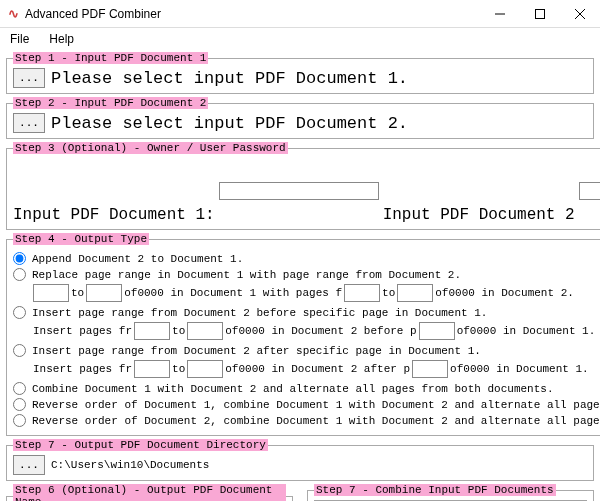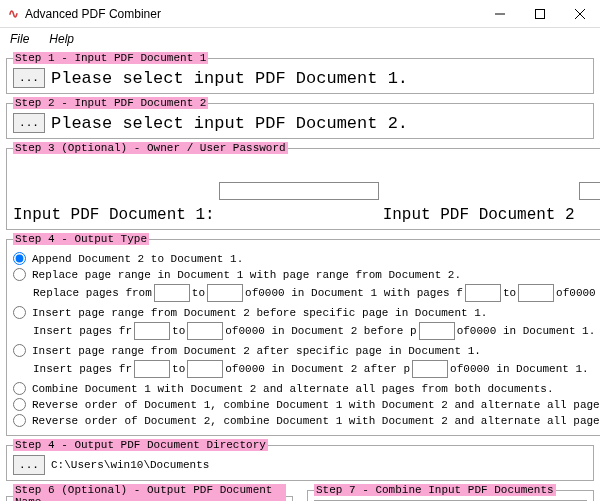--- a/index.html
+++ b/index.html
@@ -3,21 +3,21 @@
 <meta charset="utf-8">
 <style>
 * { box-sizing: border-box; margin: 0; padding: 0; }
 body { font-family: "Courier New", monospace; font-size: 11px; background: #fff; color: #000; width: 600px; }
 .titlebar { display: flex; align-items: center; height: 28px; padding: 0 0 0 8px; border-bottom: 1px solid #ddd; }
 .titlebar-icon { color: #d04040; font-size: 13px; margin-right: 6px; font-weight: bold; }
 .title { font-family: "Segoe UI", sans-serif; font-size: 12px; flex: 1; }
 .win-btns { display: flex; }
 .win-btn { width: 40px; height: 28px; display: flex; align-items: center; justify-content: center; font-family: "Segoe UI", sans-serif; font-size: 12px; }
 .win-btn svg { width: 10px; height: 10px; }
-.menubar { display: flex; padding: 2px 6px; gap: 12px; font-family: "Segoe UI", sans-serif; font-size: 12px; font-style: italic; }
+.menubar { display: flex; padding: 2px 6px; gap: 12px; font-family: "Segoe UI", sans-serif; font-size: 12px; }
 .menu-item { padding: 2px 4px; }
 .content { padding: 2px 6px 6px 6px; }
 fieldset { border: 1px solid #aaa; margin-bottom: 3px; padding: 4px 6px 5px 6px; position: relative; }
 legend { font-size: 11px; padding: 0 2px; background: #f9a8d4; }
 .row { display: flex; align-items: center; gap: 6px; flex-wrap: nowrap; }
 .browse-btn { width: 32px; height: 20px; border: 1px solid #888; background: #f0f0f0; text-align: center; line-height: 18px; font-family: monospace; font-size: 11px; }
 .sel-text { font-size: 17px; }
 .pwd-row { display: flex; align-items: center; gap: 4px; }
 .pwd-label { font-size: 16px; white-space: nowrap; margin-top: 48px; }
 .pwd-input { border: 1px solid #888; height: 18px; width: 160px; font: inherit; padding: 0 2px; }
@@ -98,21 +98,20 @@
   <div class="opt-line">
     <input type="radio" name="ot" checked="" style="">
     <span>Append Document 2 to Document 1.</span>
   </div>
 
   <div class="opt-line">
     <input type="radio" name="ot" style="">
     <span>Replace page range in Document 1 with page range from Document 2.</span>
   </div>
   <div class="sub-line">
-    <span>Replace pages from</span>
     <input class="num-box" style="">
     <span>to</span>
     <input class="num-box" style="">
     <span>of0000 in Document 1 with pages f</span>
     <input class="num-box" style="">
     <span>to</span>
     <input class="num-box" style="">
     <span>of0000 in Document 2.</span>
   </div>
 
@@ -152,21 +151,21 @@
     <input type="radio" name="ot" style="">
     <span>Reverse order of Document 1, combine Document 1 with Document 2 and alternate all pages from both docu</span>
   </div>
   <div class="opt-line">
     <input type="radio" name="ot" style="">
     <span>Reverse order of Document 2, combine Document 1 with Document 2 and alternate all pages from both docu</span>
   </div>
 </fieldset>
 
 <fieldset>
-  <legend>Step 4 - Output PDF Document Directory</legend>
+  <legend>Step 7 - Output PDF Document Directory</legend>
   <div class="row">
     <div class="browse-btn">...</div>
     <span class="dir-text">C:\Users\win10\Documents</span>
   </div>
 </fieldset>
 
 <div class="bottom-row">
   <fieldset>
     <legend>Step 6 (Optional) - Output PDF Document Name</legend>
     <div class="row">

